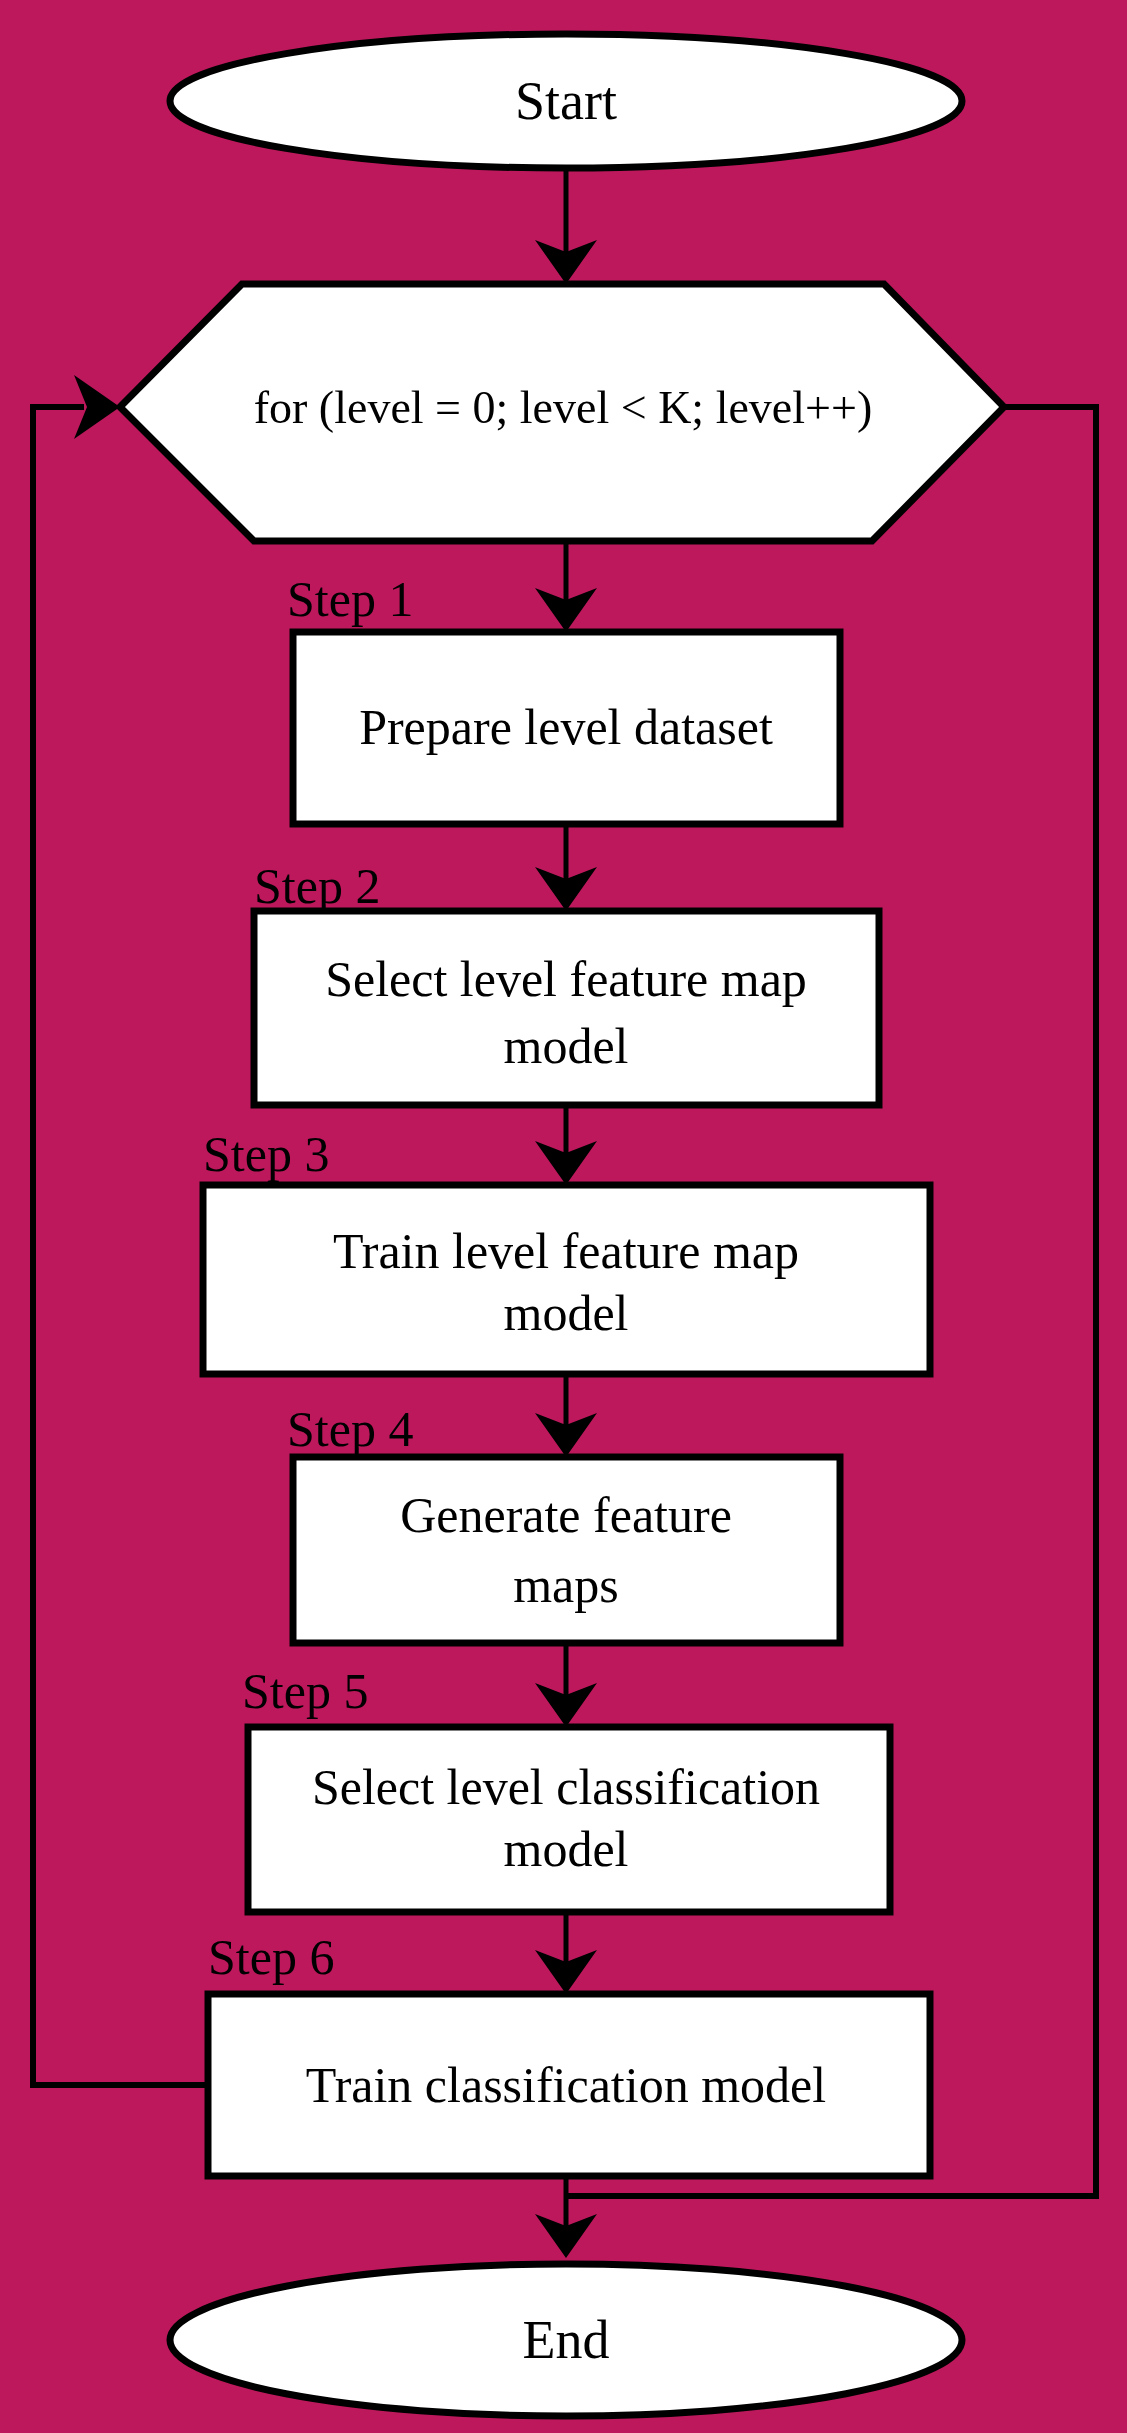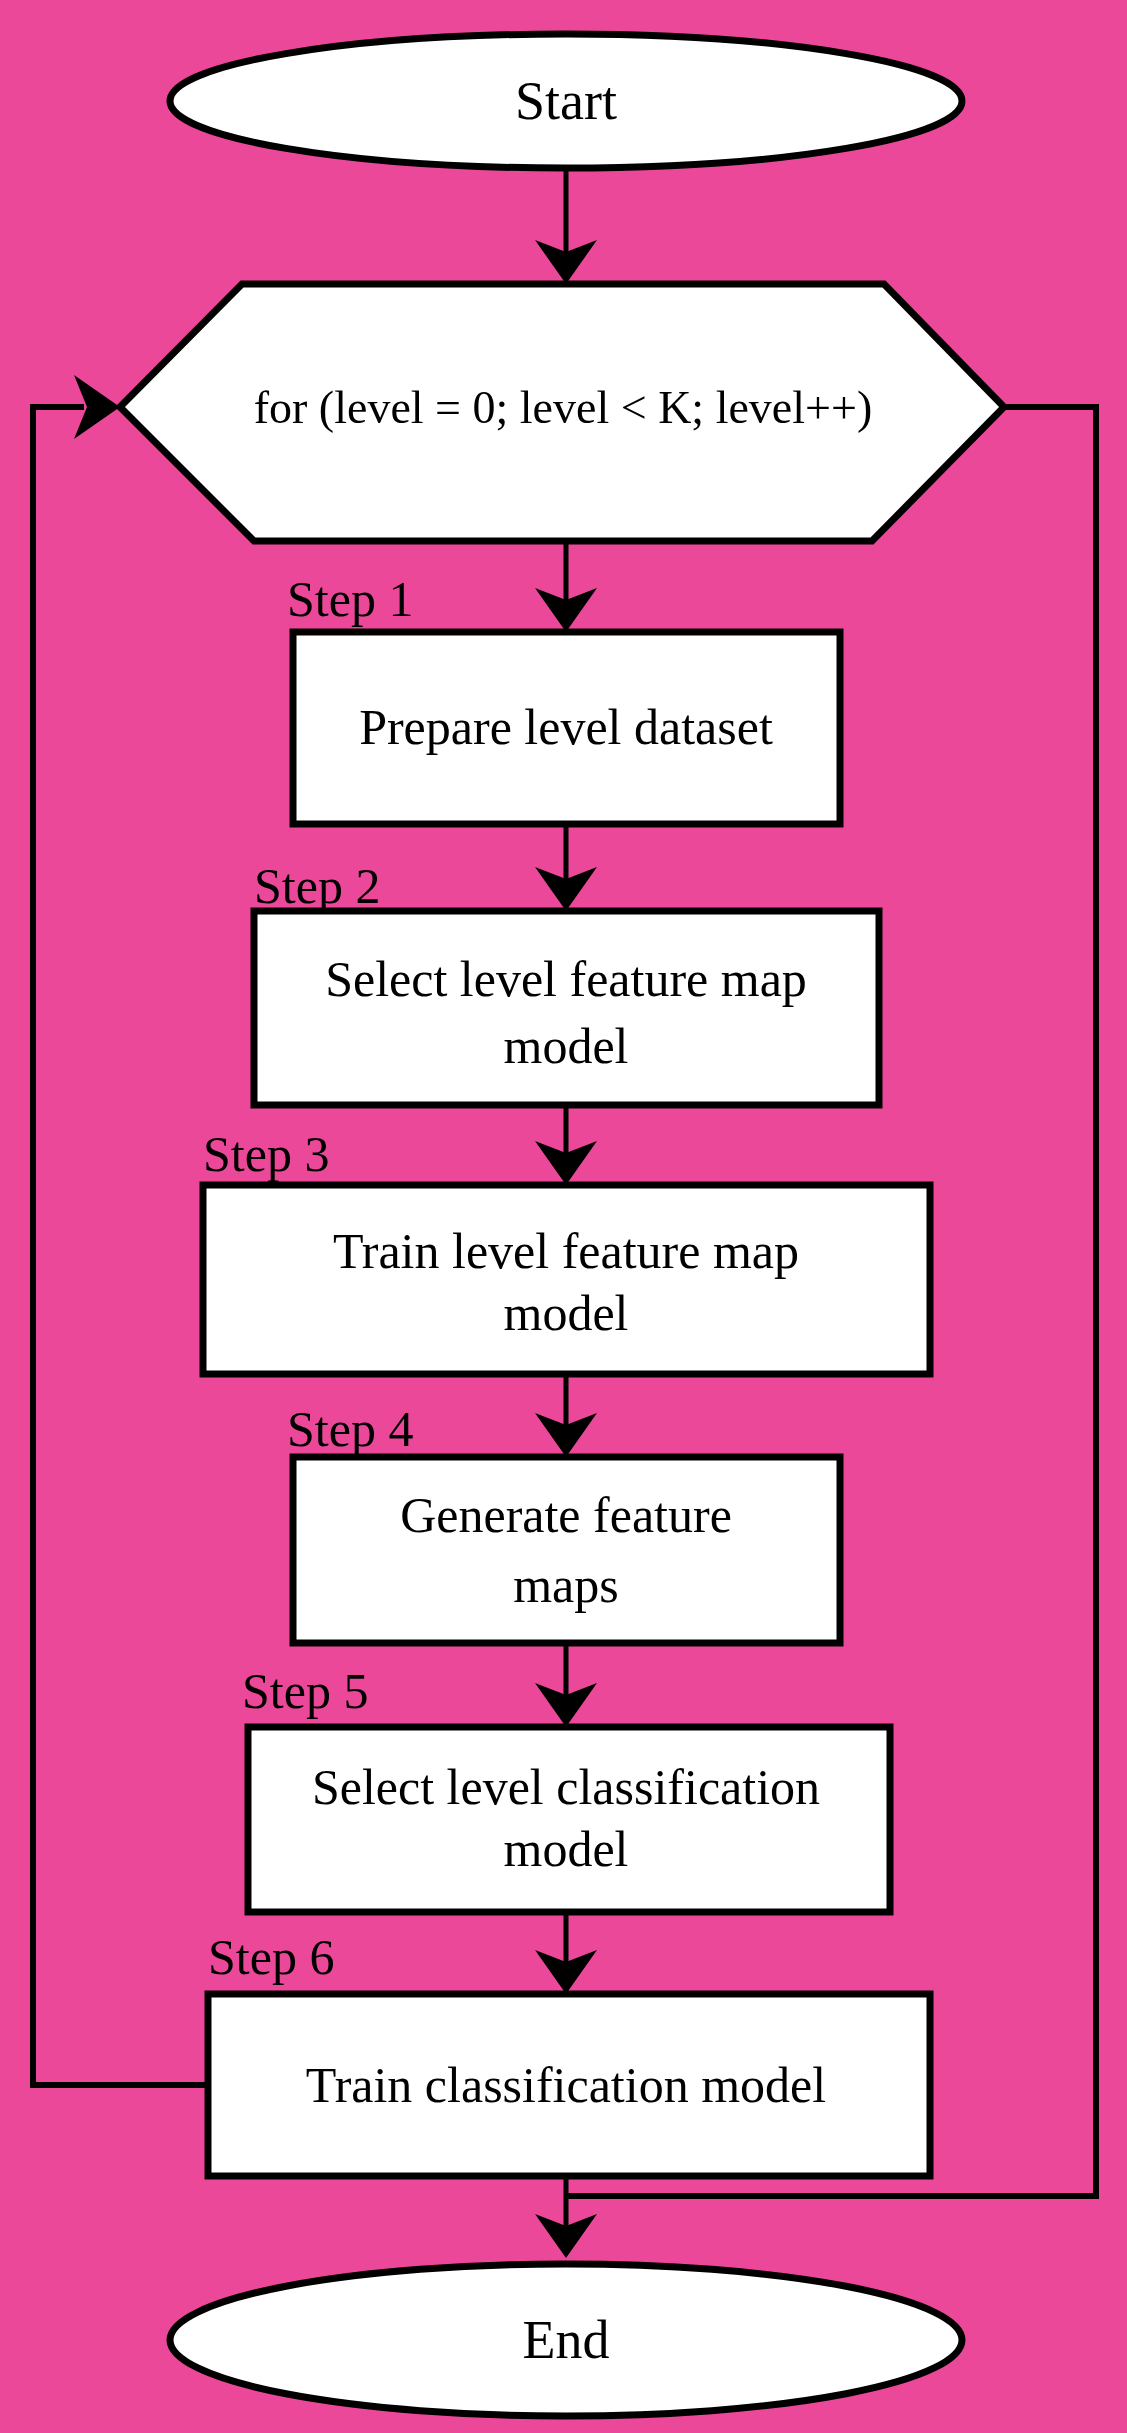--- a/index.html
+++ b/index.html
@@ -4,21 +4,21 @@
 <style>
   html, body {
     margin: 0;
     padding: 0;
     background: #ffffff;
   }
   .page {
     position: relative;
     width: 1127px;
     height: 2433px;
-    background: #ec4899;
+    background: #be185d;
     overflow: hidden;
   }
   svg text {
     font-family: "Liberation Serif", "DejaVu Serif", serif;
     fill: #000000;
   }
   .shape {
     fill: #ffffff;
     stroke: #000000;
     stroke-width: 7;

